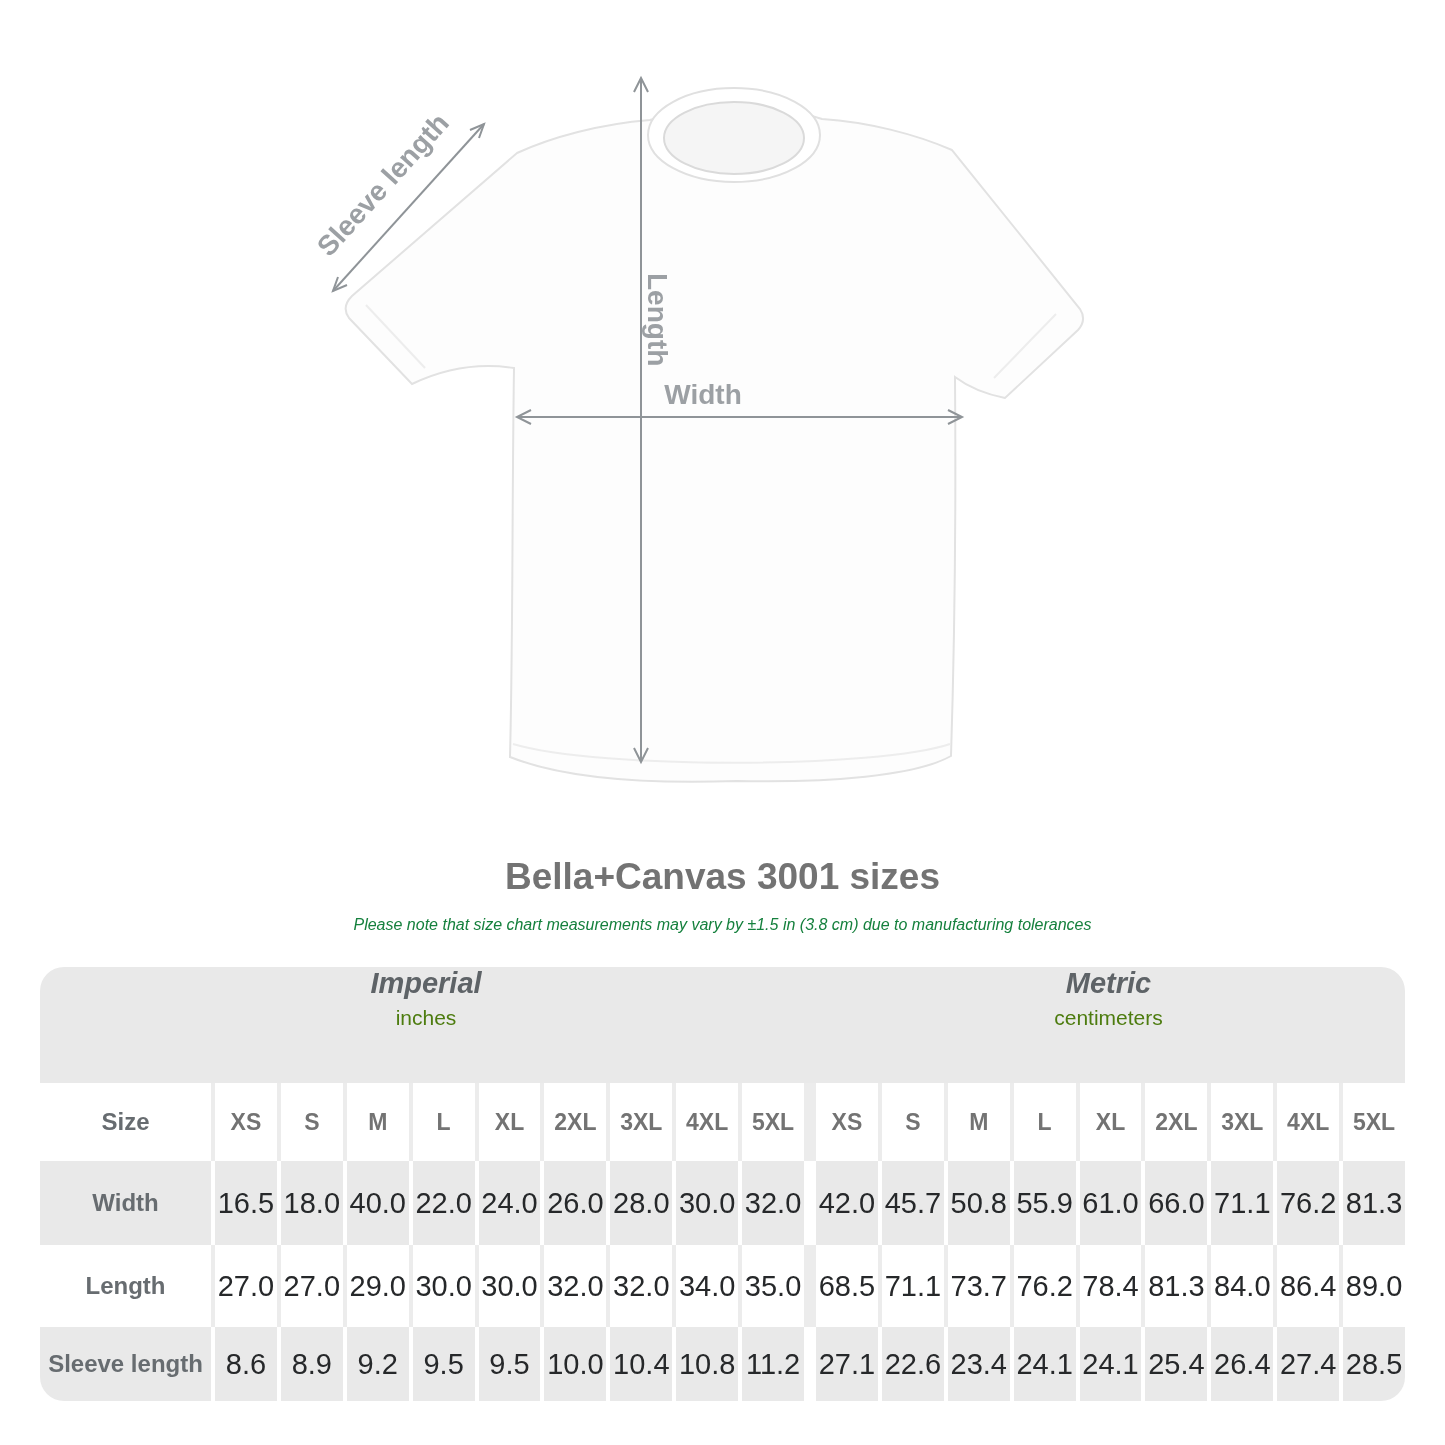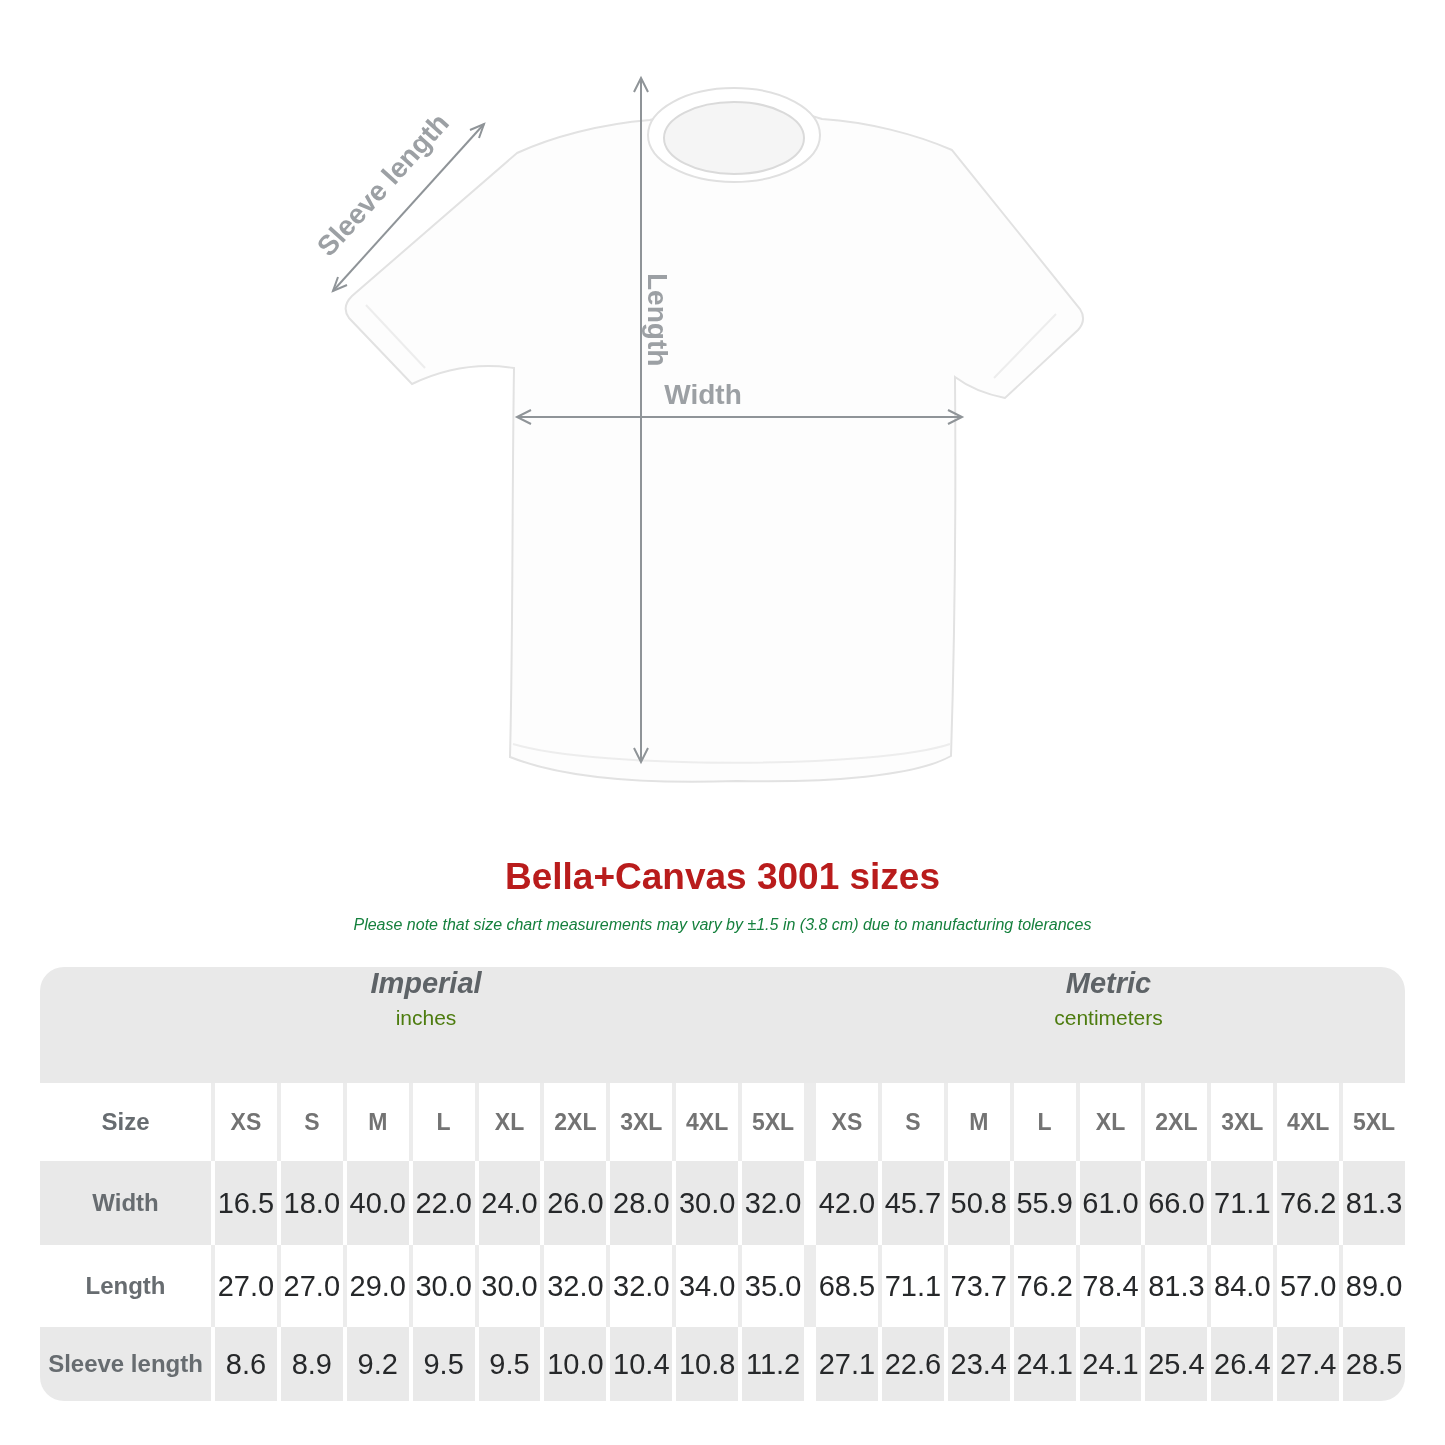--- a/index.html
+++ b/index.html
@@ -11,21 +11,21 @@
   .diagram { position:absolute; left:0; top:0; width:1445px; height:830px; }
   .shirt { fill:#fdfdfd; stroke:#e2e2e2; stroke-width:2; }
   .seam  { fill:none; stroke:#ededed; stroke-width:2; }
   .collar-outer { fill:#ffffff; stroke:#e0e0e0; stroke-width:2; }
   .collar-inner { fill:#f5f5f5; stroke:#dadada; stroke-width:2; }
   .arrow { stroke:#8f9498; stroke-width:2; fill:none; }
   .dim-label { fill:#9ca0a4; font-size:28px; font-weight:bold; }
   
   .title {
     position:absolute; left:0; top:856px; width:100%;
-    text-align:center; font-size:37px; font-weight:bold; color:#b91c1c;
+    text-align:center; font-size:37px; font-weight:bold; color:#737373;
   }
   .subtitle {
     position:absolute; left:0; top:916px; width:100%;
     text-align:center; font-size:16px; font-style:italic; color:#15803d;
   }
   
   .size-table { position:absolute; left:40px; top:967px; width:1365px; }
   .band { display:flex; height:116px; background:#e9e9e9; border-radius:24px 24px 0 0; }
   .band-half { display:flex; flex-direction:column; justify-content:flex-start; align-items:center; gap:6px; }
   .band-half.left  { width:772px; }
@@ -285,21 +285,21 @@
           <div class="cell">
             <span class="val-txt">78.4</span>
           </div>
           <div class="cell">
             <span class="val-txt">81.3</span>
           </div>
           <div class="cell">
             <span class="val-txt">84.0</span>
           </div>
           <div class="cell">
-            <span class="val-txt">57.0</span>
+            <span class="val-txt">86.4</span>
           </div>
           <div class="cell">
             <span class="val-txt">89.0</span>
           </div>
         </div>
         <div class="trow r2 last">
           <div class="cell label-col">
             <span class="label-txt">Sleeve length</span>
           </div>
           <div class="cell">

